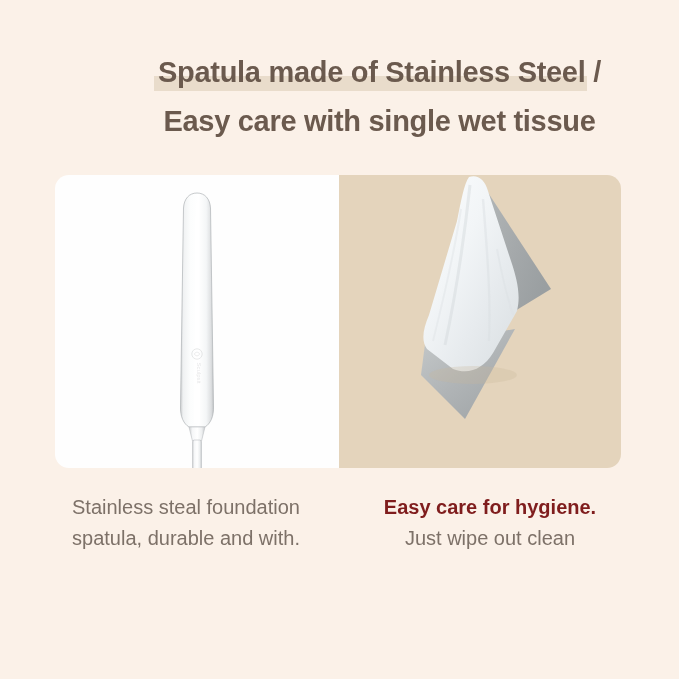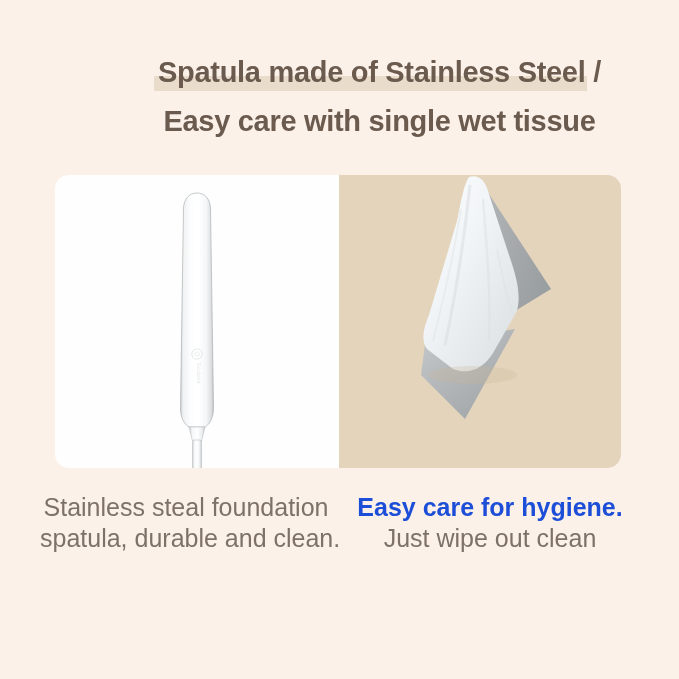--- a/index.html
+++ b/index.html
@@ -120,29 +120,29 @@
     width: 300px;
     padding-right: 8px;
     text-align: center;
   }
   .cap-col-right {
     width: 300px;
     text-align: center;
   }
   .cap-line {
     display: block;
-    font-size: 25px;
+    font-size: 20px;
     line-height: 31px;
     white-space: nowrap;
     color: #7D7168;
     font-weight: normal;
   }
   .cap-line.strong {
     font-weight: bold;
-    color: #1d4ed8;
+    color: #7f1d1d;
   }
 </style>
 </head>
 <body>
 
 <div class="heading">
   <span class="heading-line heading-line-1">
     <span class="hl-wrap">
       <span class="hl-band"></span>
       <span class="hl-text">Spatula made of Stainless Steel</span>
@@ -241,19 +241,19 @@
       </g>
 
       <ellipse cx="108" cy="206" rx="44" ry="9" fill="#C9B79C" opacity="0.28"></ellipse>
     </svg>
   </div>
 </div>
 
 <div class="captions">
   <div class="cap-col cap-col-left">
     <span class="cap-line">Stainless steal foundation</span>
-    <span class="cap-line">spatula, durable and clean.</span>
+    <span class="cap-line">spatula, durable and with.</span>
   </div>
   <div class="cap-col cap-col-right">
     <span class="cap-line strong">Easy care for hygiene.</span>
     <span class="cap-line">Just wipe out clean</span>
   </div>
 </div>
 
 </body></html>

